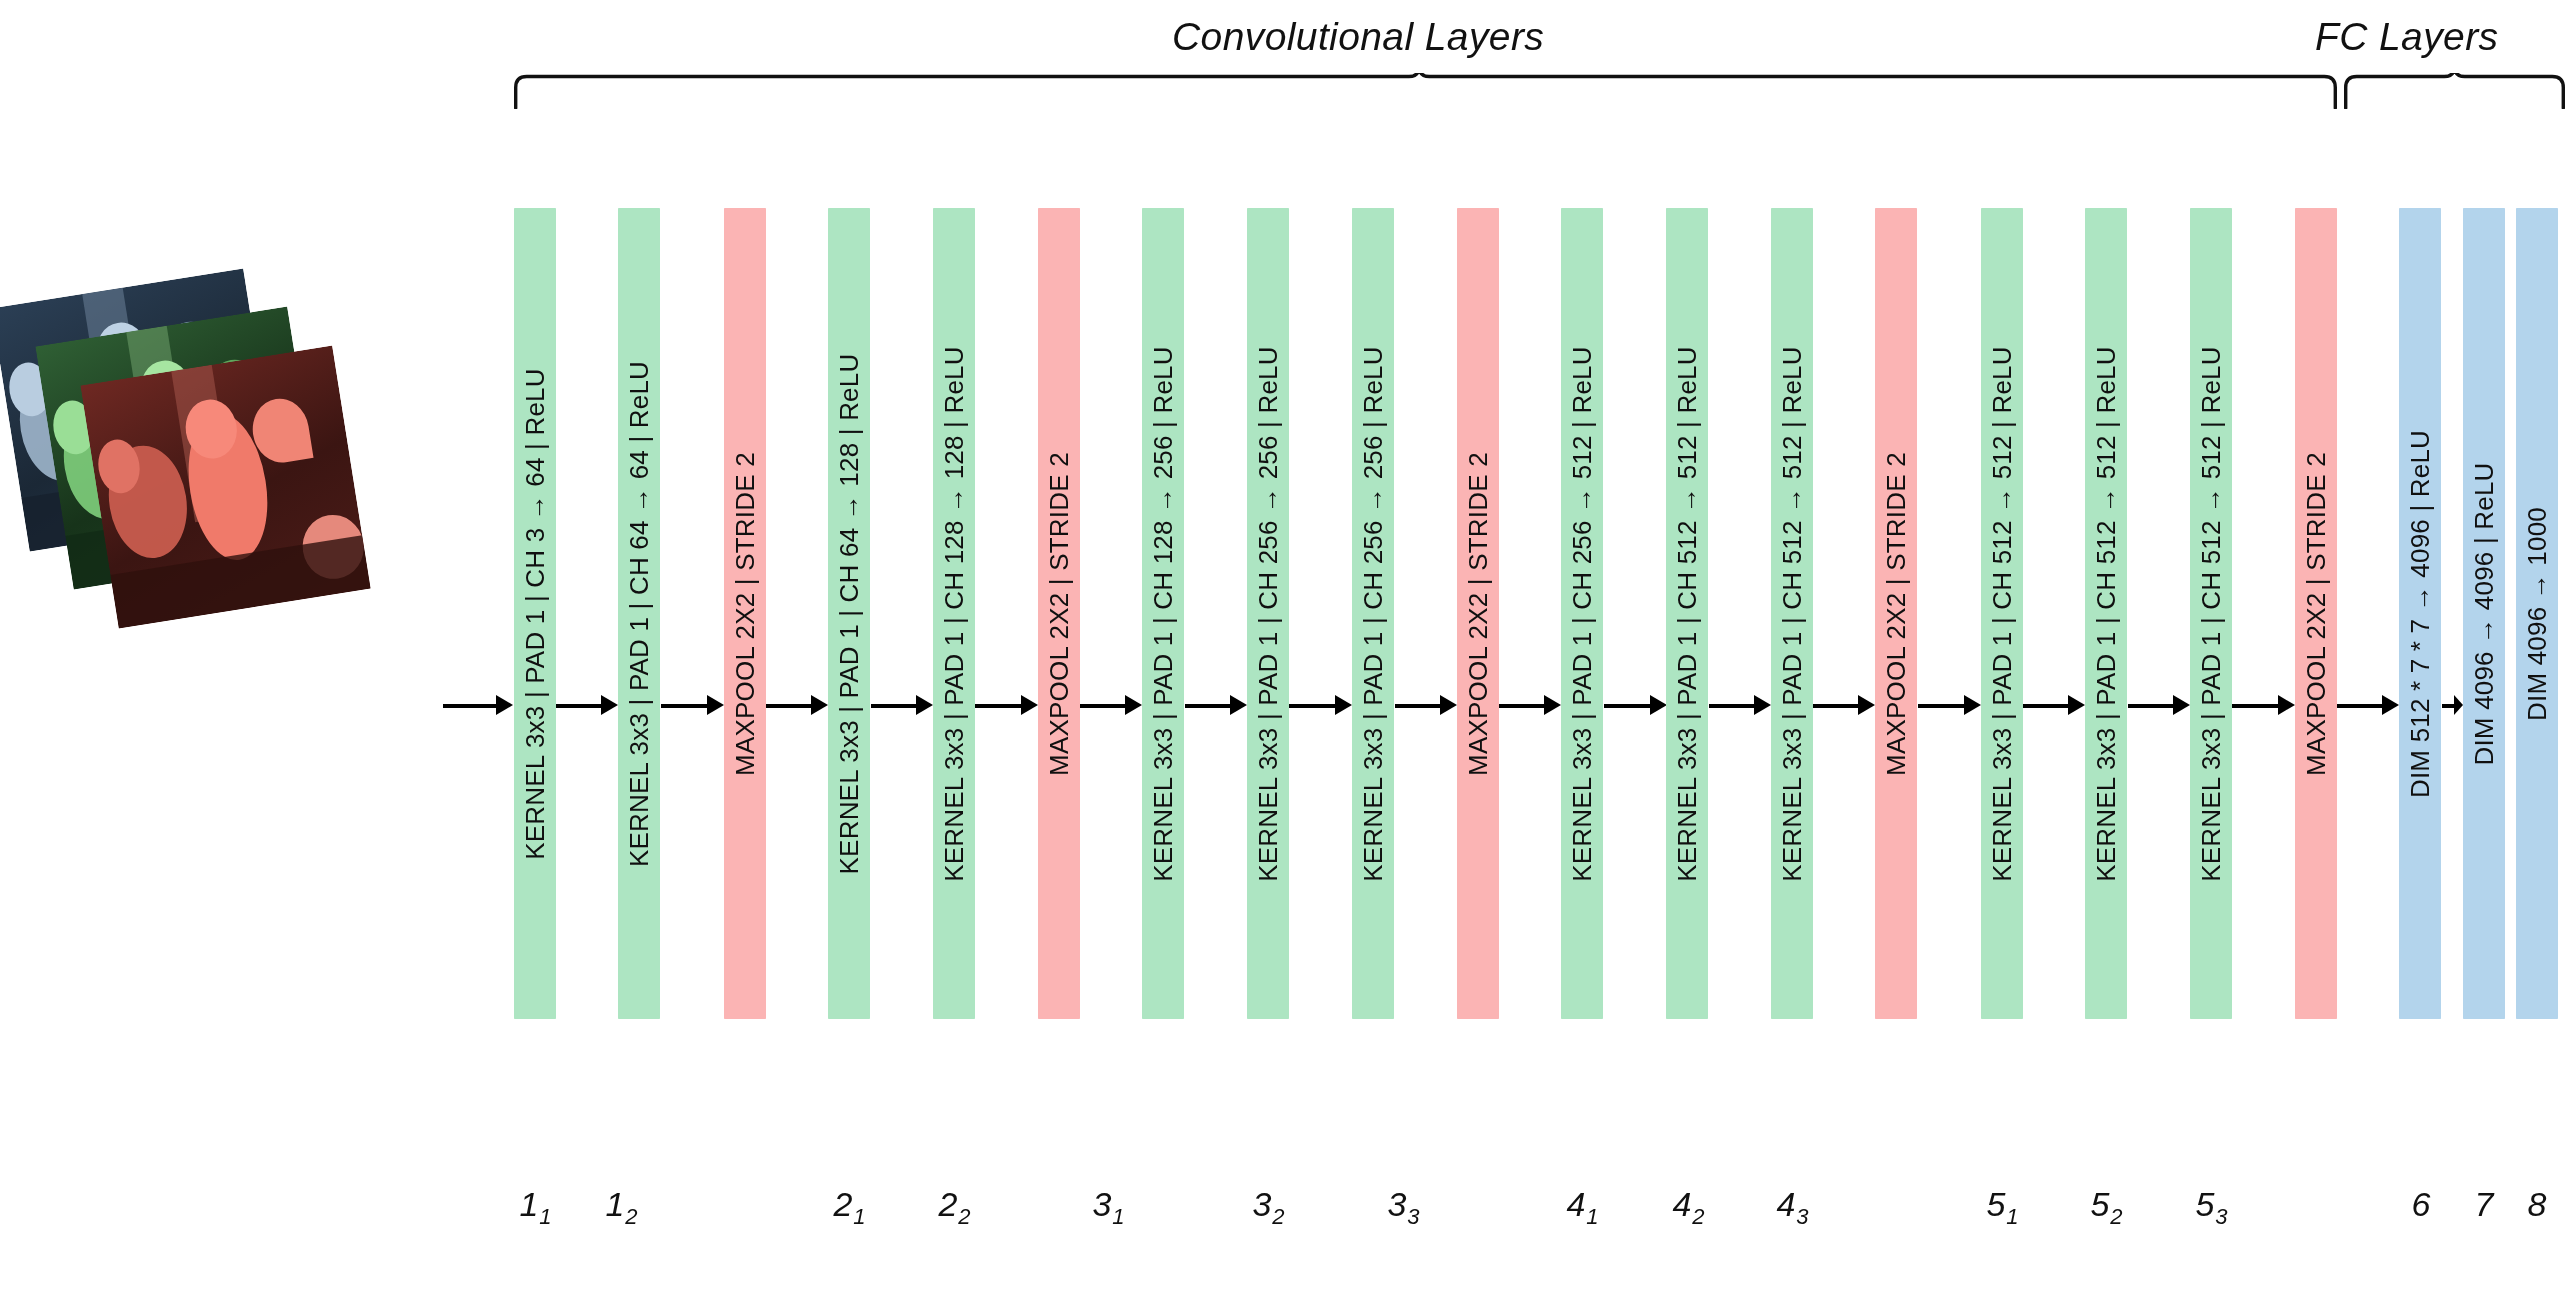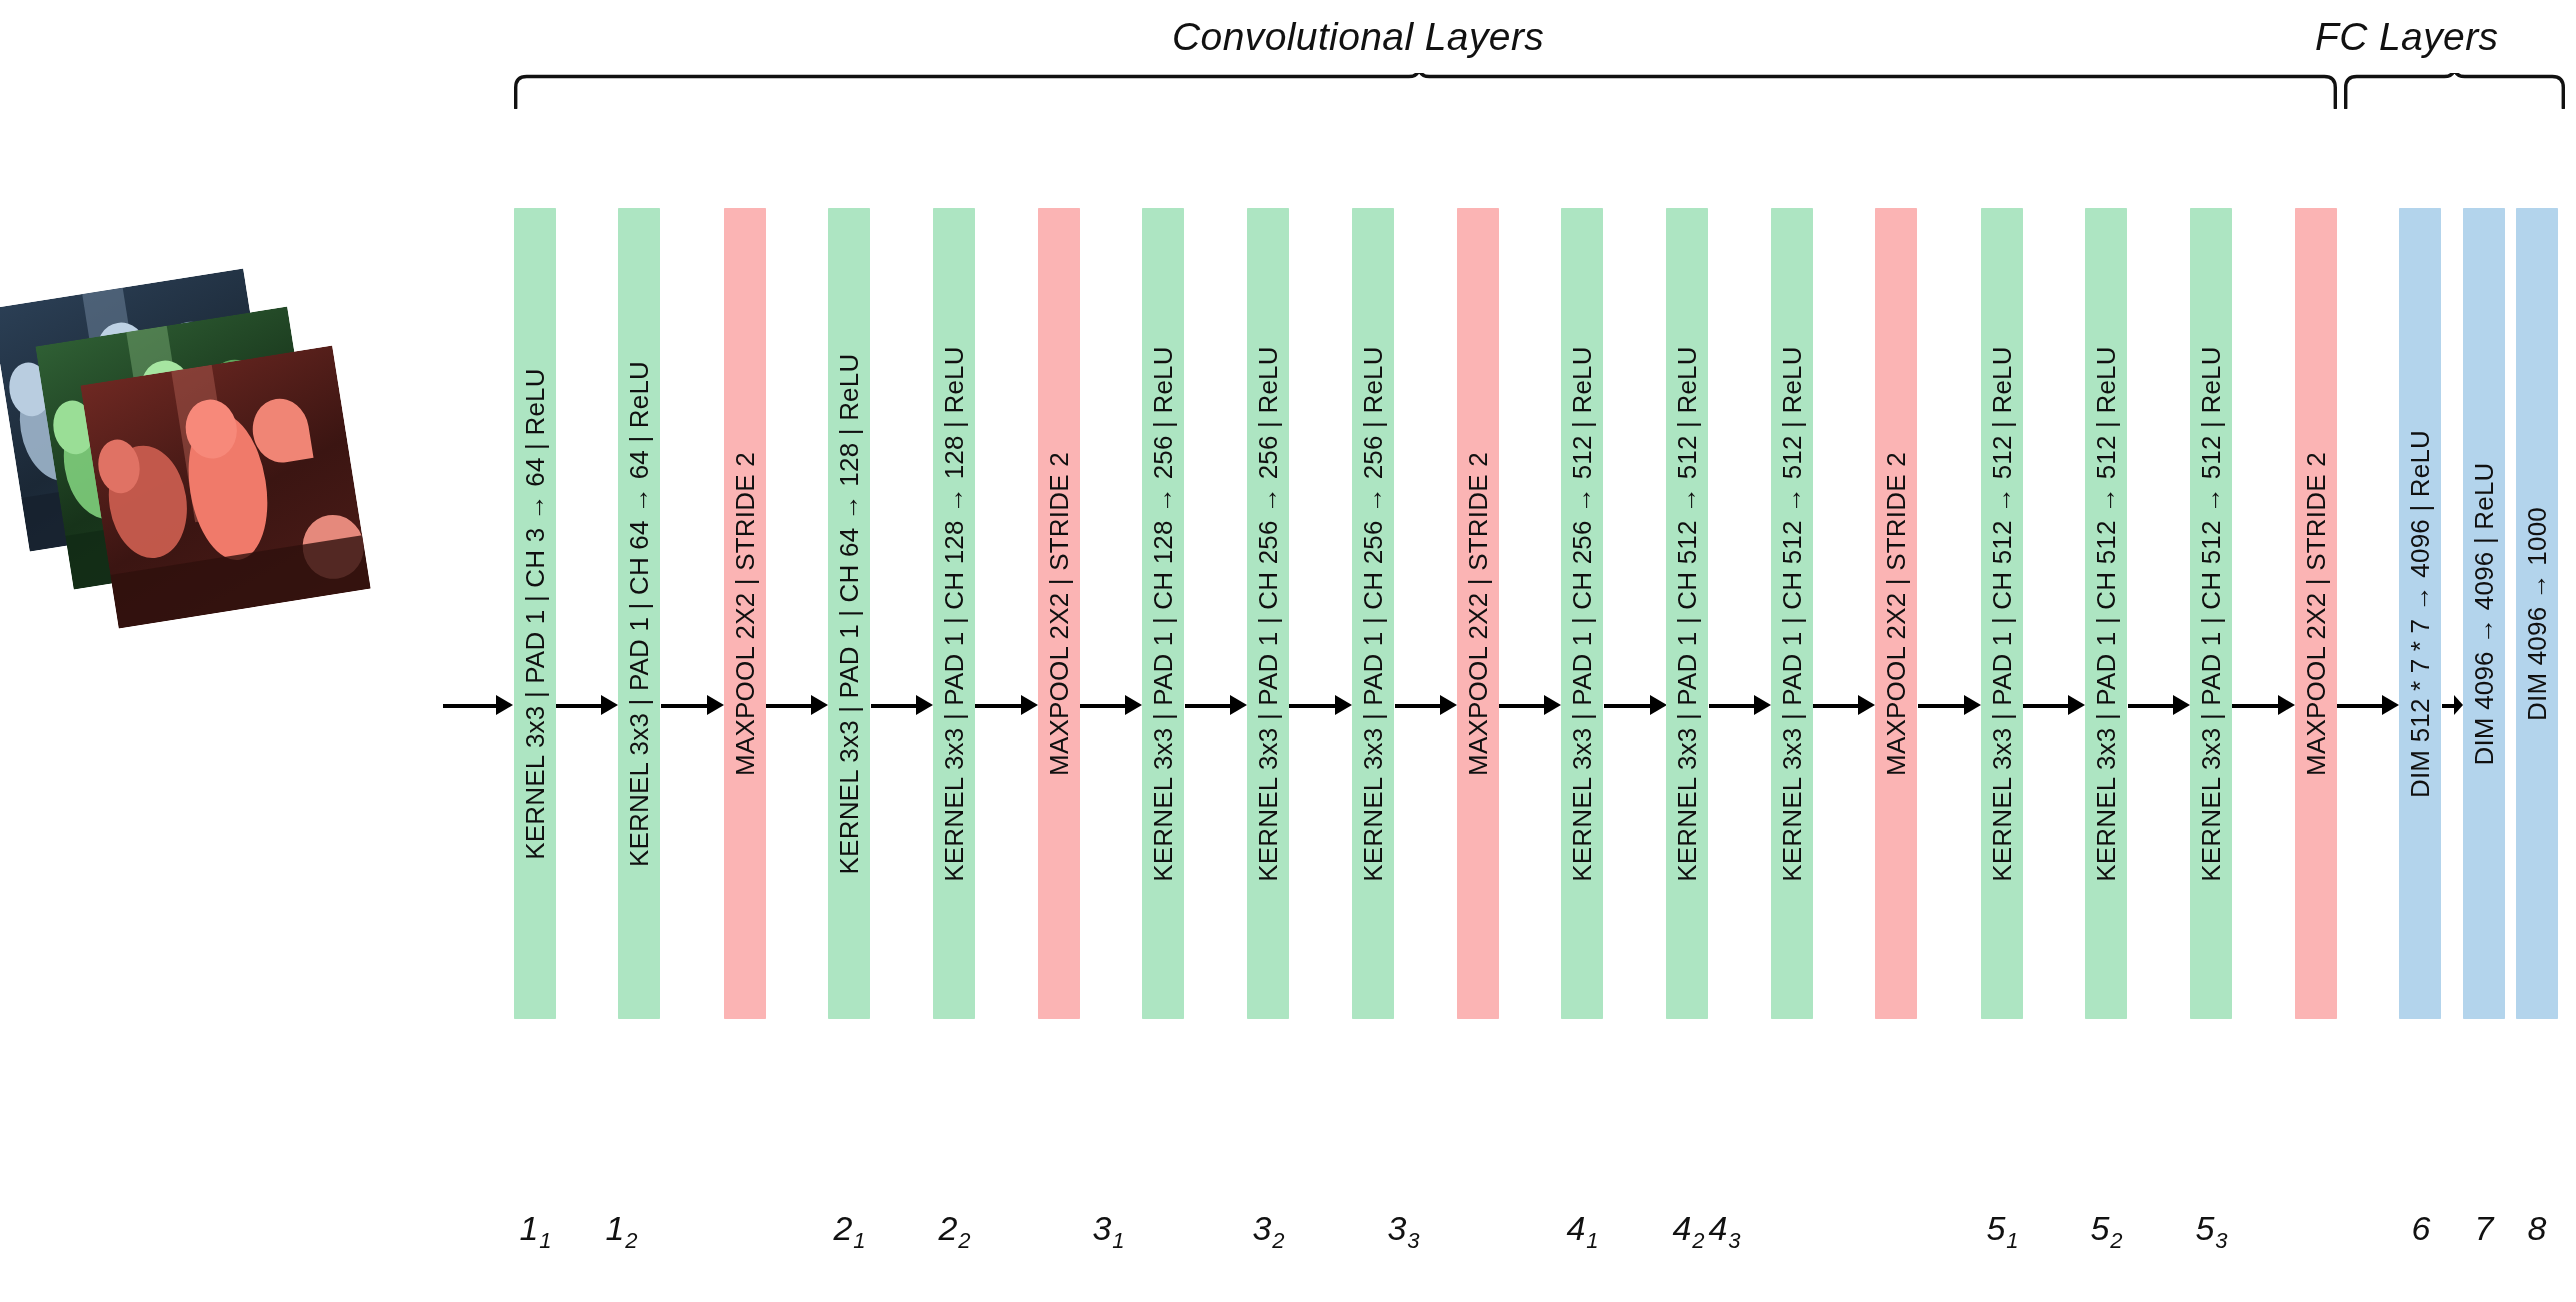--- a/index.html
+++ b/index.html
@@ -86,21 +86,20 @@
 
   
   .idx{
     position:absolute;
     top:1185px;
     font-style:italic;
     font-size:34px;
     color:#111;
     white-space:nowrap;
     transform:translateX(-50%);
-    margin-top:24px;
   }
   .idx sub{
     font-size:22px;
     font-style:italic;
     vertical-align:baseline;
     position:relative;
     top:7.6px;
     left:0.8px;
   }
 
@@ -317,21 +316,21 @@
     </div>
     <div class="idx" style="left: 1688px;"><span>4</span><sub>2</sub></div>
     <div class="arrow" style="left: 1709px; width: 62px;">
       <div class="shaft" style="width: 45px;"></div>
       <div class="head" style="left: 45px; border-left-width: 17px;"></div>
     </div>
     <div class="block conv" style="left: 1771px; top: 208px; width: 42px; height: 811px;">
       <div class="fill"></div>
       <div class="cap" style="max-width: none; font-size: 26px;">KERNEL 3x3 | PAD 1 | CH 512 → 512 | ReLU</div>
     </div>
-    <div class="idx" style="left: 1724px;"><span>4</span><sub>3</sub></div>
+    <div class="idx" style="left: 1792px;"><span>4</span><sub>3</sub></div>
     <div class="arrow" style="left: 1813px; width: 62px;">
       <div class="shaft" style="width: 45px;"></div>
       <div class="head" style="left: 45px; border-left-width: 17px;"></div>
     </div>
     <div class="block pool" style="left: 1875px; top: 208px; width: 42px; height: 811px;">
       <div class="fill"></div>
       <div class="cap" style="max-width: none; font-size: 26px;">MAXPOOL 2X2 | STRIDE 2</div>
     </div>
     <div class="arrow" style="left: 1918px; width: 63px;">
       <div class="shaft" style="width: 46px;"></div>

